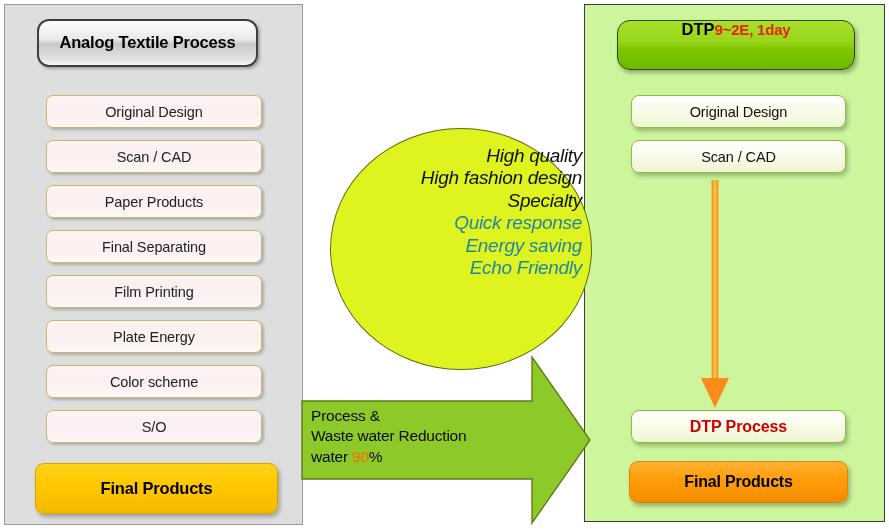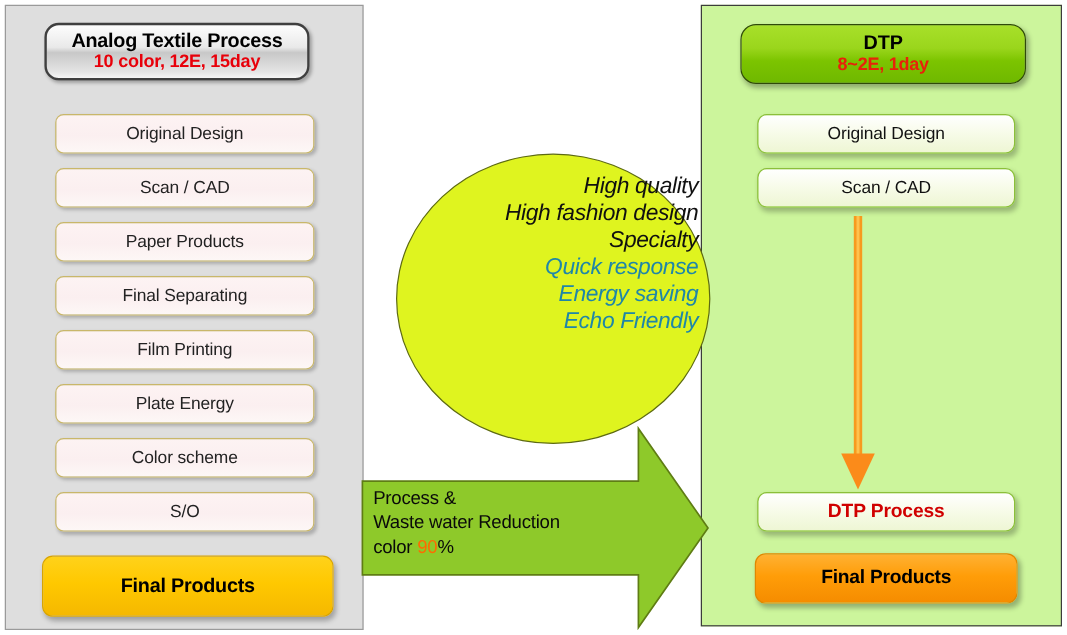--- a/index.html
+++ b/index.html
@@ -116,22 +116,22 @@
     left: 32px;
     top: 15px;
     width: 238px;
     height: 50px;
     box-sizing: border-box;
     border: 1.5px solid #2f4a08;
     border-radius: 13px;
     background: linear-gradient(to bottom, #a8e02a 0%, #9ad61c 40%, #7cc400 62%, #6fb800 100%);
     box-shadow: 2px 3px 4px rgba(0,0,0,0.3);
     display: flex;
-    flex-direction: column;
-    align-items: center;
+    flex-direction: row;
+    align-items: flex-start;
     justify-content: center;
     line-height: 1.05;
   }
   #dtp-title .t1 {
     font-size: 16.5px;
     font-weight: bold;
     color: #000000;
   }
   #dtp-title .t2 {
     font-size: 15px;
@@ -246,40 +246,39 @@
 </style>
 </head>
 <body>
 
 <div id="stage">
 
   <div id="left-panel">
 
     <div id="analog-title">
       <div class="t1">Analog Textile Process</div>
-      <div class="t2">10 color, 12E, 15day</div>
     </div>
 
     <div class="step-box" style="top:90px">Original Design</div>
     <div class="step-box" style="top:135px">Scan / CAD</div>
     <div class="step-box" style="top:180px">Paper Products</div>
     <div class="step-box" style="top:225px">Final Separating</div>
     <div class="step-box" style="top:270px">Film Printing</div>
     <div class="step-box" style="top:315px">Plate Energy</div>
     <div class="step-box" style="top:360px">Color scheme</div>
     <div class="step-box" style="top:405px">S/O</div>
 
     <div id="left-final">Final Products</div>
   </div>
 
   <div id="right-panel">
 
     <div id="dtp-title">
       <div class="t1">DTP</div>
-      <div class="t2">8~2E, 1day</div>
+      <div class="t2">9~2E, 1day</div>
     </div>
 
     <div class="dtp-box" style="top:90px">Original Design</div>
     <div class="dtp-box" style="top:135px">Scan / CAD</div>
 
     <svg id="orange-arrow" viewBox="0 0 40 230" preserveAspectRatio="none">
       <line x1="20" y1="0" x2="20" y2="200" stroke="#f79a1e" stroke-width="7"></line>
       <line x1="20" y1="0" x2="20" y2="200" stroke="#ffc14d" stroke-width="2.5"></line>
       <polygon points="6,198 34,198 20,228" fill="#fb8b1a"></polygon>
     </svg>
@@ -289,21 +288,21 @@
     <div id="right-final">Final Products</div>
   </div>
 
   <svg id="green-arrow" viewBox="0 0 292 170" preserveAspectRatio="none">
     <polygon points="2,46 232,46 232,2 290,85 232,168 232,124 2,124" fill="#8ec92a" stroke="#5f7d14" stroke-width="1.4"></polygon>
   </svg>
   <div id="green-arrow-text">
     <div>Process &amp;</div>
     <div>Waste water Reduction</div>
     <div>
-      <span>color </span><span class="hi">90</span><span>%</span>
+      <span>water </span><span class="hi">90</span><span>%</span>
     </div>
   </div>
 
   <div id="ellipse"></div>
   <div id="ellipse-text">
     <div class="black">High quality</div>
     <div class="black">High fashion design</div>
     <div class="black">Specialty</div>
     <div class="teal">Quick response</div>
     <div class="teal">Energy saving</div>

